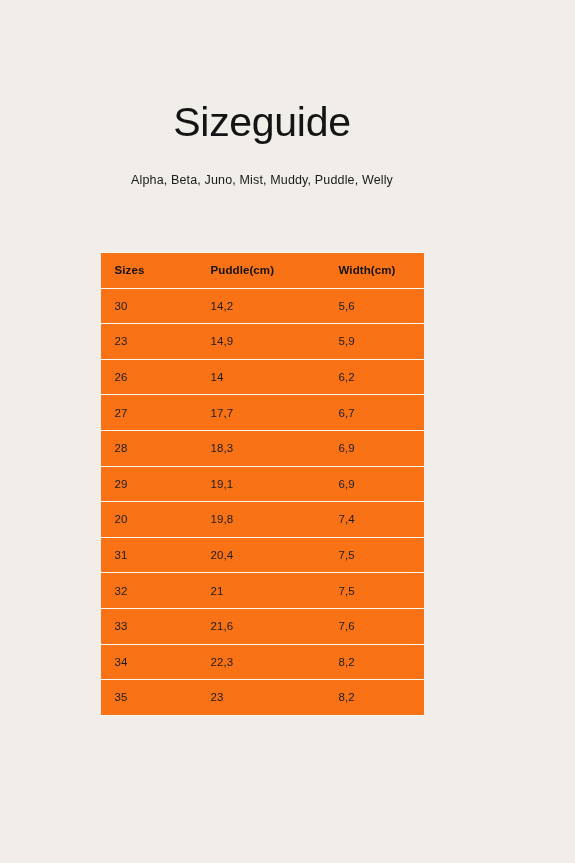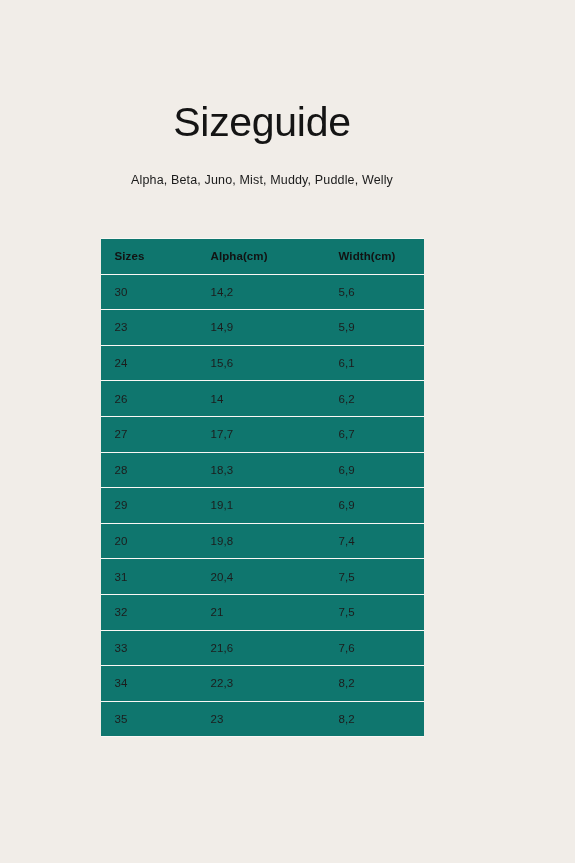--- a/index.html
+++ b/index.html
@@ -31,21 +31,21 @@
     font-size: 41px;
     font-weight: 300;
     letter-spacing: -0.3px;
     line-height: 1;
     color: #141414;
     text-align: center;
     margin-top: 102px;
   }
 
   .page-subtitle {
-    margin: 2px;
+    margin: 16px;
     padding: 0;
     margin-top: 30px;
     font-size: 12.5px;
     font-weight: 400;
     letter-spacing: 0.15px;
     color: #1A1A1A;
     text-align: center;
   }
 
   .size-table-wrap {
@@ -66,21 +66,21 @@
 
   table.size-table th,
   table.size-table td {
     text-align: left;
     padding: 0;
     height: 34.6px;
     vertical-align: middle;
     font-size: 11.5px;
     letter-spacing: 0.1px;
     border-top: 1px solid #FAF8F5;
-    background: #0f766e;
+    background: #f97316;
   }
 
   table.size-table thead th {
     font-weight: 700;
     font-size: 11.5px;
     color: #121212;
   }
 
   table.size-table tbody td {
     font-weight: 400;
@@ -116,39 +116,34 @@
   <div class="size-table-wrap">
     <table class="size-table">
       <colgroup>
         <col class="c-size">
         <col class="c-length">
         <col class="c-width">
       </colgroup>
       <thead>
         <tr>
           <th class="col-size">Sizes</th>
-          <th class="col-length">Alpha(cm)</th>
+          <th class="col-length">Puddle(cm)</th>
           <th class="col-width">Width(cm)</th>
         </tr>
       </thead>
       <tbody id="size-table-body">
           <tr>
             <td class="col-size">30</td>
             <td class="col-length">14,2</td>
             <td class="col-width">5,6</td>
           </tr>
           <tr>
             <td class="col-size">23</td>
             <td class="col-length">14,9</td>
             <td class="col-width">5,9</td>
-          </tr>
-          <tr>
-            <td class="col-size">24</td>
-            <td class="col-length">15,6</td>
-            <td class="col-width">6,1</td>
           </tr>
           <tr>
             <td class="col-size">26</td>
             <td class="col-length">14</td>
             <td class="col-width">6,2</td>
           </tr>
           <tr>
             <td class="col-size">27</td>
             <td class="col-length">17,7</td>
             <td class="col-width">6,7</td>

